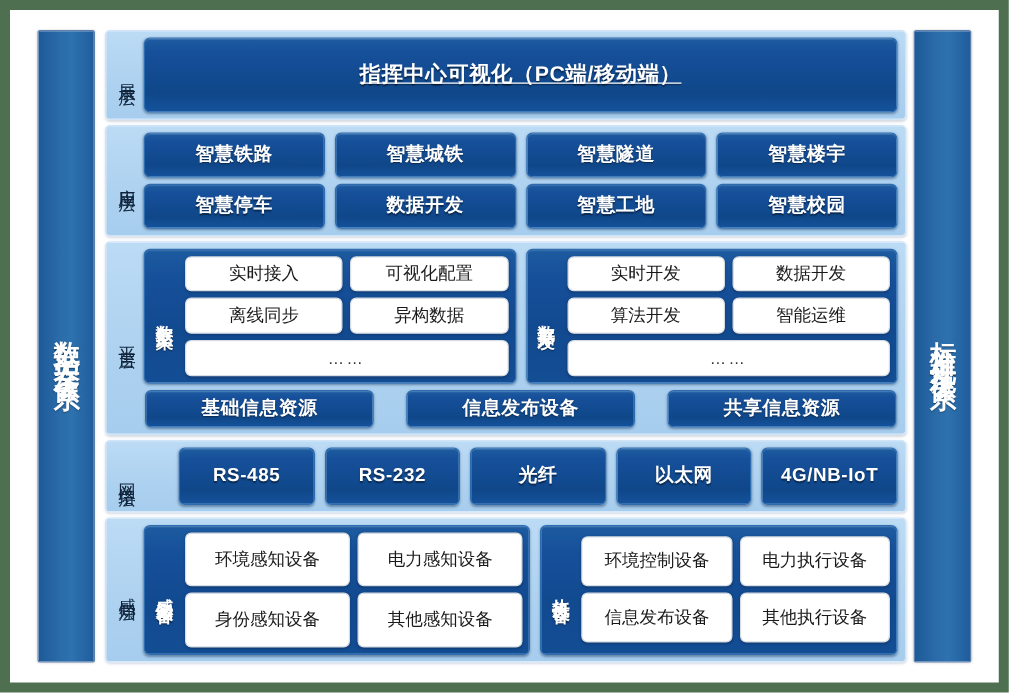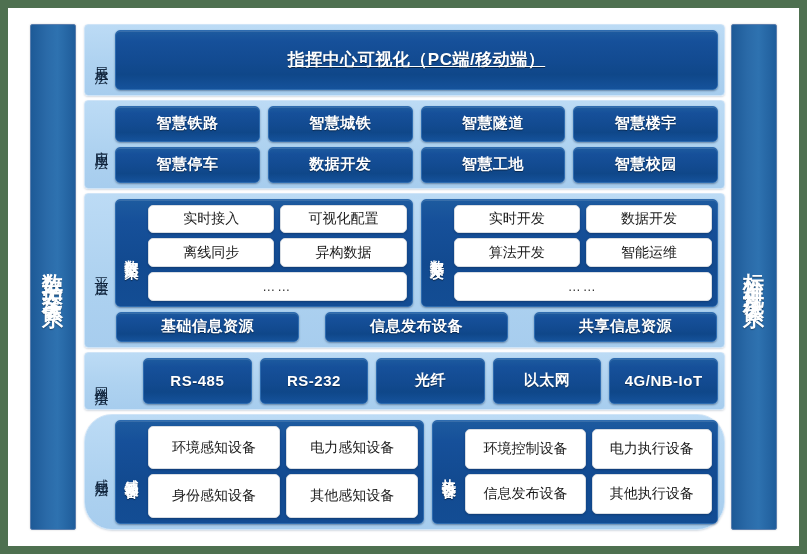--- a/index.html
+++ b/index.html
@@ -216,21 +216,21 @@
   
   .layer-network { height: 60px; gap: 28px; }
   .net-row {
     flex: 1 1 auto;
     display: flex;
     gap: 8px;
   }
   .net-row .chip { flex: 1 1 0; font-size: 15px; }
 
   
-  .layer-sensing { height: 120px; border-radius: 28px; }
+  .layer-sensing { height: 120px; }
   .sensing-row {
     flex: 1 1 auto;
     display: flex;
     gap: 8px;
     min-height: 0;
   }
   .sensing-row .group-label { flex: 0 0 22px; }
   .group-sense { flex: 1 1 52%; }
   .group-exec  { flex: 1 1 48%; }
   .group-exec .group-grid { justify-content: center; }

